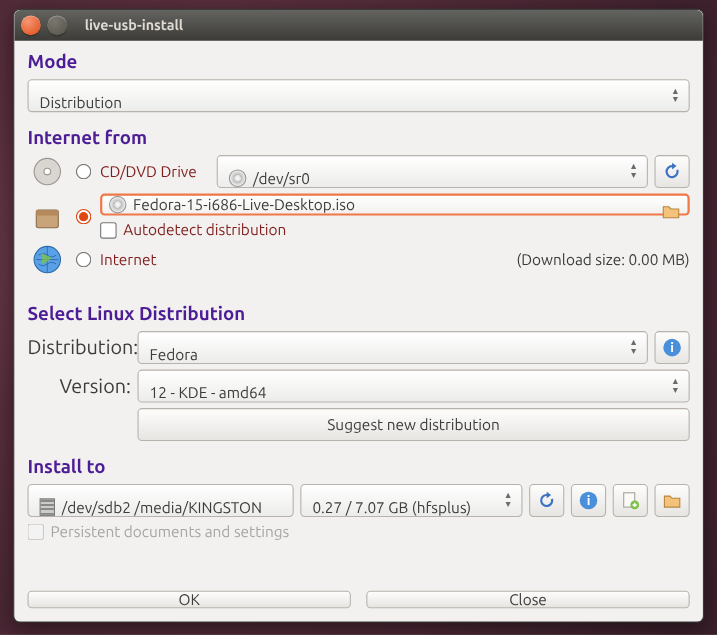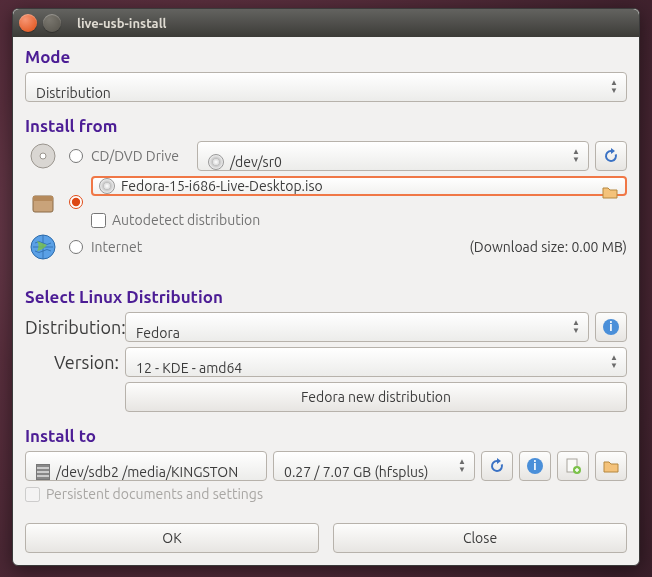--- a/index.html
+++ b/index.html
@@ -12,29 +12,29 @@
   .title{color:#dfdbd2; font-weight:bold; font-size:13px; margin-left:10px;}
   .body{padding:10px 12px 10px 12px;}
   .section-label{font-weight:bold; color:#4c1d95; font-size:17px; margin:0 0 6px 0;}
   .row{display:flex; align-items:center; gap:6px; margin:5px 0;}
   .dropdown{flex:1; height:30px; background:linear-gradient(to bottom,#ffffff,#ececea); border:1px solid #b7b2ab; border-radius:4px; display:flex; align-items:flex-end; padding:0 10px 0 10px; position:relative; font-size:14px; color:#3c3c3c;}
   .dropdown .arrows{position:absolute; right:6px; top:4px; width:12px; height:20px; display:flex; flex-direction:column; justify-content:center; align-items:center; color:#6b6b6b; font-size:8px; line-height:8px;}
   .iconcell{width:36px; display:flex; justify-content:center;}
   .radio-cell{width:18px; display:flex; justify-content:center;}
   input[type=radio]{width:14px; height:14px; accent-color:#dd4814;}
   input[type=checkbox]{width:15px;height:15px;}
-  .lbl{font-size:14px; color:#737373;}
+  .lbl{font-size:14px; color:#7f1d1d;}
   .btn{height:30px; background:linear-gradient(to bottom,#fdfdfc,#e7e5e2); border:1px solid #b7b2ab; border-radius:4px; display:flex; align-items:center; justify-content:center; font-size:14px; color:#3c3c3c; padding:0 8px;}
   .btn.square{width:32px; padding:0;}
   .filebox{flex:1; height:30px; border:2px solid #f07746; border-radius:4px; background:linear-gradient(to bottom,#ffffff,#f2f1ef); display:flex; align-items:center; padding:0 30px 0 6px; position:relative; font-size:14px; color:#3c3c3c;}
   .filebox .fopen{position:absolute; right:6px; top:5px;}
   .download-size{text-align:center; font-size:14px; color:#3c3c3c; margin-left:auto;}
   .field-label{width:94px; text-align:right; font-size:18px; color:#3c3c3c;}
   .bottom-bar{position:absolute; left:12px; right:12px; bottom:12px; display:flex; gap:14px;}
-  .bottom-bar .btn{flex:1; height:30px;}
+  .bottom-bar .btn{flex:1; height:16px;}
   .disabled{color:#a8a6a3;}
   .disc-icon{width:16px;height:16px;border-radius:50%;background:radial-gradient(circle at 50% 50%,#fff 0%,#ddd 30%,#bbb 31%,#eee 70%,#aaa 100%);border:1px solid #999;display:inline-block;flex:none;margin-right:6px;}
   .usb-glyph{width:14px;height:16px;background:repeating-linear-gradient(#888 0 2px,#ccc 2px 4px);border:1px solid #777;display:inline-block;flex:none;margin-right:6px;}
   svg{display:block;}
 </style>
 </head>
 <body>
 
 <div class="window">
   <div class="titlebar">
@@ -46,21 +46,21 @@
   <div class="body">
 
     <div class="section-label">Mode</div>
     <div class="row" style="margin-bottom:14px;">
       <div class="dropdown">
         <span>Distribution</span>
         <span class="arrows">▲<br>▼</span>
       </div>
     </div>
 
-    <div class="section-label">Install from</div>
+    <div class="section-label">Internet from</div>
 
     <div class="row">
       <div class="iconcell">
         <svg width="28" height="28">
             <circle cx="14" cy="14" r="12" fill="#d9d6d2" stroke="#9a958e"></circle>
             <circle cx="14" cy="14" r="3" fill="#fff" stroke="#9a958e"></circle>
           </svg>
       </div>
       <div class="radio-cell">
           <input type="radio" name="src" style="">
@@ -81,21 +81,21 @@
     <div class="row" style="align-items:flex-start;">
       <div class="iconcell" style="align-self:center;">
         <svg width="28" height="28">
             <rect x="4" y="8" width="20" height="16" rx="2" fill="#c9a37a" stroke="#8a6b47"></rect>
             <rect x="4" y="8" width="20" height="5" fill="#b58a5c"></rect>
           </svg>
       </div>
       <div class="radio-cell" style="align-self:center;">
           <input type="radio" name="src" checked="" style="">
         </div>
-      <div style="flex:1; display:flex; flex-direction:column; gap:16px;">
+      <div style="flex:1; display:flex; flex-direction:column; gap:5px;">
         <div class="filebox">
           <span class="disc-icon"></span>
           <span>Fedora-15-i686-Live-Desktop.iso</span>
           <span class="fopen">
             <svg width="18" height="18">
                 <path d="M2 5h5l2 2h7v8H2z" fill="#f4c27a" stroke="#b5873e"></path>
               </svg>
           </span>
         </div>
         <label class="row" style="margin:0;">
@@ -140,21 +140,21 @@
       <span class="field-label">Version:</span>
       <div class="dropdown">
         <span>12 - KDE - amd64</span>
         <span class="arrows">▲<br>▼</span>
       </div>
     </div>
 
     <div class="row">
       <span class="field-label"></span>
       <div class="btn" style="flex:1;">
-        <span>Fedora new distribution</span>
+        <span>Suggest new distribution</span>
       </div>
     </div>
 
     <div class="section-label" style="margin-top:14px;">Install to</div>
 
     <div class="row">
       <div class="dropdown" style="flex:0 0 242px;">
         <span class="usb-glyph"></span>
         <span style="white-space:nowrap;overflow:hidden;text-overflow:ellipsis;">/dev/sdb2 /media/KINGSTON</span>
       </div>

